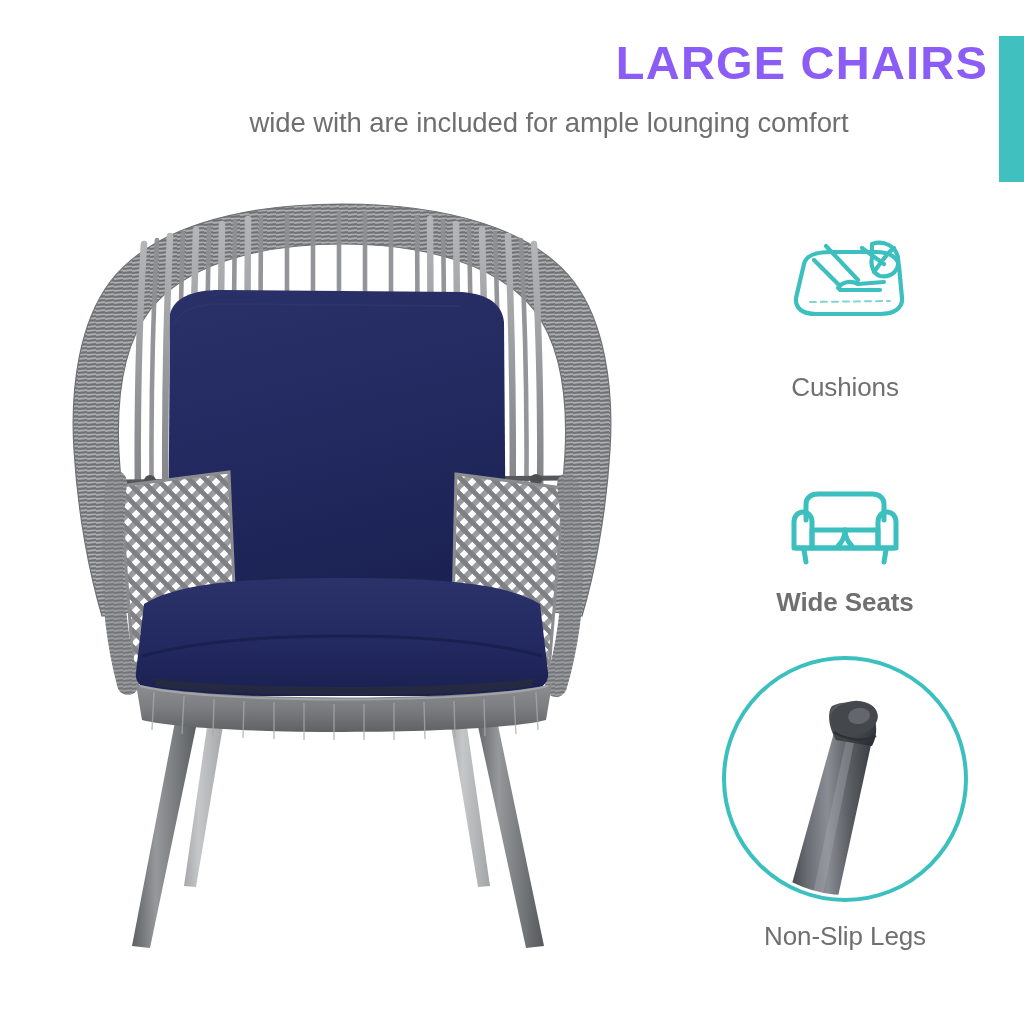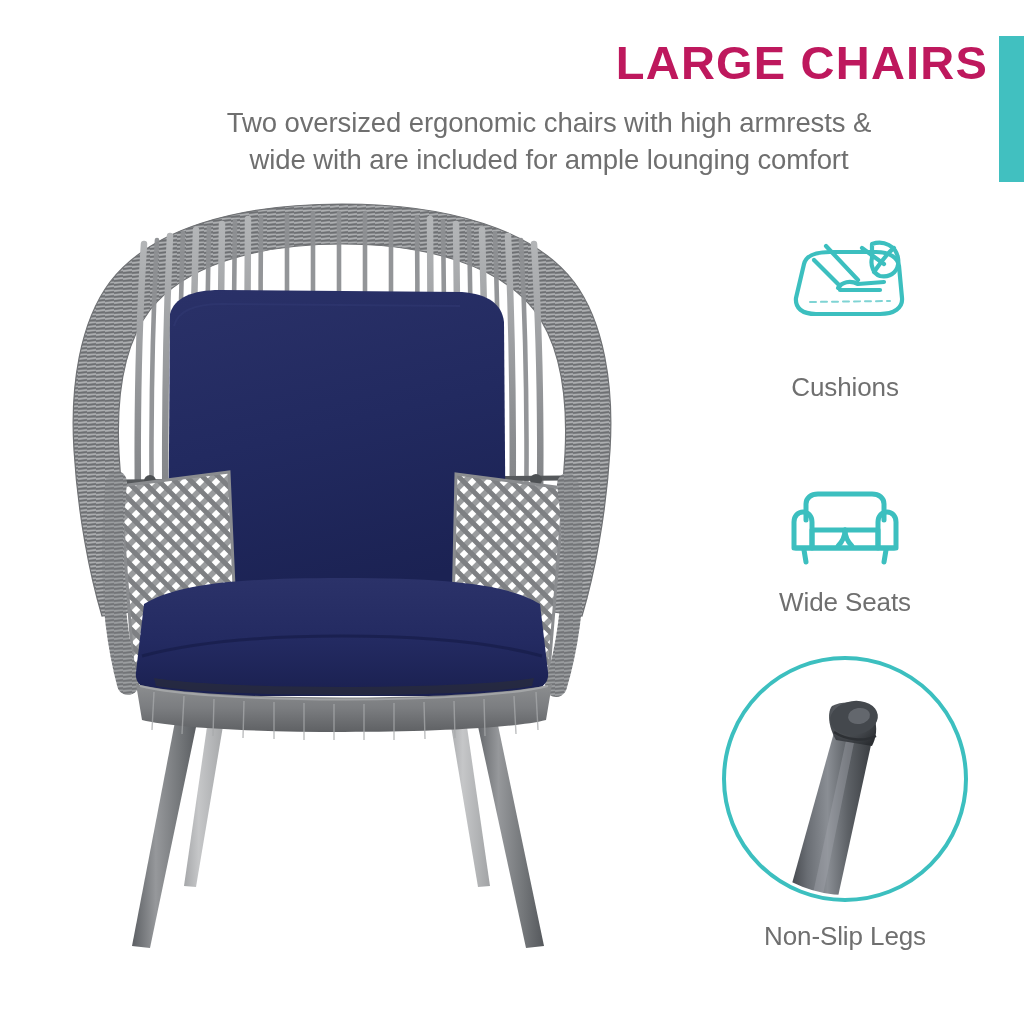--- a/index.html
+++ b/index.html
@@ -10,41 +10,41 @@
     -webkit-font-smoothing:antialiased;
   }
   #page{position:relative;width:1024px;height:1024px;background:#fff;}
 
   
   .accent-bar{position:absolute;left:999px;top:36px;width:25px;height:146px;background:#41c0c0;}
 
   
   .headline{
     position:absolute;left:430px;top:36px;width:558px;
-    text-align:right;color:#be185d;
+    text-align:right;color:#8b5cf6;
     font-size:47px;line-height:54px;font-weight:700;letter-spacing:1.2px;
   }
   .subhead{
     position:absolute;left:110px;top:104px;width:878px;
     text-align:center;color:#6f6f6f;
     font-size:27.5px;line-height:37px;font-weight:400;letter-spacing:-0.1px;
   }
   .subhead .l2{display:block;}
 
   
   .features{position:absolute;left:690px;top:228px;width:310px;}
   .feature{width:310px;text-align:center;}
   .feature .icon-wrap{display:flex;align-items:center;justify-content:center;}
   .feature .flabel{
     color:#6f6f6f;font-size:26px;line-height:33px;font-weight:400;letter-spacing:-0.1px;
   }
   #feature-cushions{position:absolute;left:0;top:0;}
   #feature-cushions .flabel{margin-top:14px;}
   #feature-seats{position:absolute;left:0;top:262px;}
-  #feature-seats .flabel{margin-top:12px;}
+  #feature-seats .flabel{margin-top:12px;font-weight:bold;}
   #feature-legs{position:absolute;left:0;top:428px;}
   #feature-legs .flabel{margin-top:18px;}
 
   
   .leg-circle{
     position:relative;width:238px;height:238px;margin:0 auto;border-radius:50%;
     border:4px solid #3cbfbf;overflow:hidden;background:#fff;
   }
   .leg-circle .leg-photo{position:absolute;inset:0;}
 
@@ -54,21 +54,20 @@
 </head>
 <body>
 
 <div id="page">
 
   <div class="accent-bar"></div>
 
   <div class="headline">LARGE CHAIRS</div>
 
   <div class="subhead">
-    <span class="l1">Two oversized ergonomic chairs with high armrests &amp;</span>
     <span class="l2">wide with are included for ample lounging comfort</span>
   </div>
 
   <div class="chair">
     <svg viewBox="0 0 640 780" width="640" height="780" xmlns="http://www.w3.org/2000/svg">
       <defs>
         <linearGradient id="ropeG" x1="0" y1="0" x2="0" y2="1">
           <stop offset="0" stop-color="#b3b5b7"></stop>
           <stop offset="0.45" stop-color="#8f9194"></stop>
           <stop offset="1" stop-color="#6e7073"></stop>

